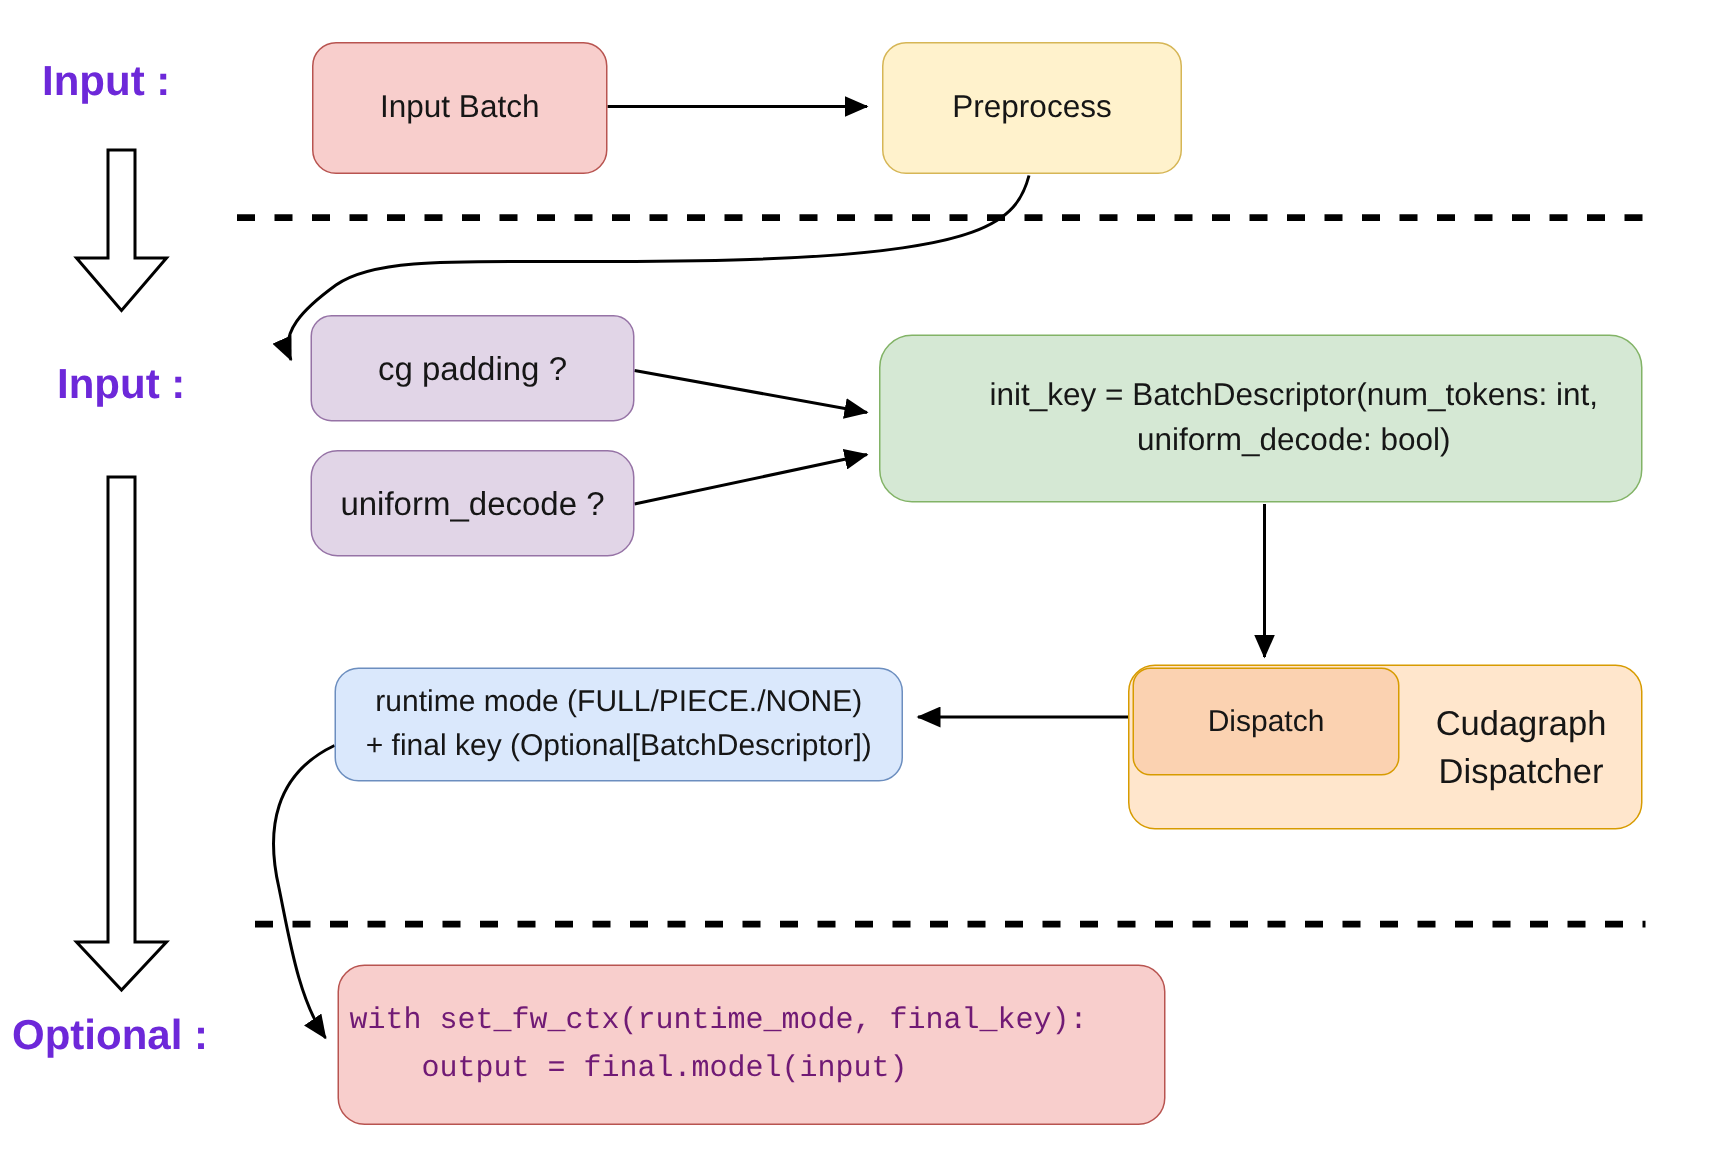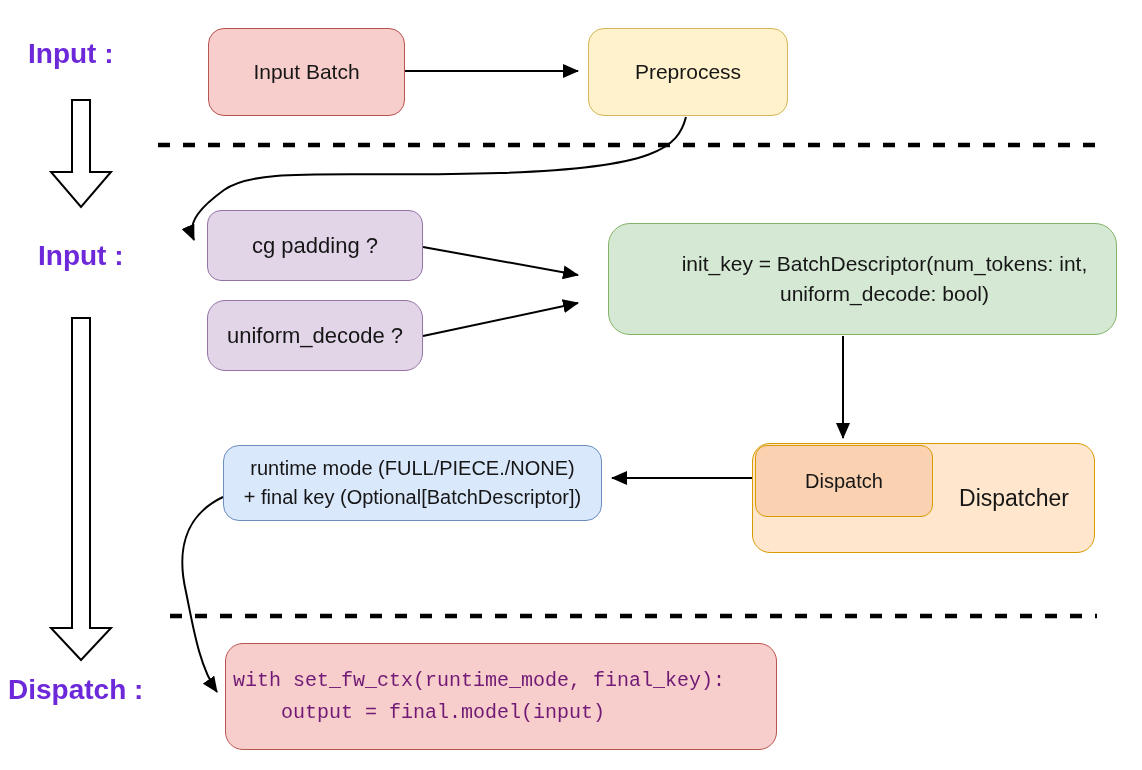--- a/index.html
+++ b/index.html
@@ -29,21 +29,21 @@
   .fill-purple{background:#E1D5E7;border:1.5px solid #9673A6;}
   .fill-green{background:#D5E8D4;border:1.5px solid #82B366;}
   .fill-orange-light{background:#FFE6CC;border:1.5px solid #D79B00;}
   .fill-orange-dark{background:#FBD2B1;border:1.5px solid #D79B00;}
   .fill-blue{background:#DAE8FC;border:1.5px solid #6C8EBF;}
 
   #node-input-batch{left:208px;top:28px;width:197px;height:88px;border-radius:16px;font-size:21px;}
   #node-preprocess{left:588px;top:28px;width:200px;height:88px;border-radius:16px;font-size:21px;text-align:right;}
   #node-cg-padding{left:207px;top:210px;width:216px;height:71px;border-radius:14px;font-size:22px;}
   #node-uniform-decode{left:207px;top:300px;width:216px;height:71px;border-radius:18px;font-size:22px;}
-  #node-init-key{left:608px;top:223px;width:509px;height:112px;border-radius:22px;font-size:21px;padding-left:44px;}
+  #node-init-key{left:586px;top:223px;width:509px;height:112px;border-radius:22px;font-size:21px;padding-left:44px;}
   #node-cudagraph{left:752px;top:443px;width:343px;height:110px;border-radius:18px;}
   #node-dispatch{left:755px;top:445px;width:178px;height:72px;border-radius:12px;font-size:20px;}
   #cudagraph-label{
     position:absolute;left:933px;top:443px;width:162px;height:110px;
     display:flex;flex-direction:column;align-items:center;justify-content:center;
     font-size:23px;line-height:1.4;text-align:center;
   }
   #node-runtime-result{left:223px;top:445px;width:379px;height:76px;border-radius:16px;font-size:20px;}
   #node-execute-code{
     left:225px;top:643px;width:552px;height:107px;border-radius:18px;
@@ -78,21 +78,21 @@
     <path d="M 686 117 C 678 148 655 168 500 173 C 340 178 258 166 224 190 C 202 206 186 222 194 240" fill="none" stroke="#000" stroke-width="2" marker-end="url(#arrow)"></path>
     <path d="M 423 247 L 578 275" fill="none" stroke="#000" stroke-width="2" marker-end="url(#arrow)"></path>
     <path d="M 423 336 L 578 303" fill="none" stroke="#000" stroke-width="2" marker-end="url(#arrow)"></path>
     <path d="M 843 336 L 843 438" fill="none" stroke="#000" stroke-width="2" marker-end="url(#arrow)"></path>
     <path d="M 752 478 L 612 478" fill="none" stroke="#000" stroke-width="2" marker-end="url(#arrow)"></path>
     <path d="M 223 497 C 183 516 177 553 186 592 C 193 626 199 666 217 692" fill="none" stroke="#000" stroke-width="2" marker-end="url(#arrow)"></path>
   </svg>
 
   <div class="stage-label" style="left:28px;top:38px;">Input :</div>
   <div class="stage-label" style="left:38px;top:240px;">Input :</div>
-  <div class="stage-label" style="left:8px;top:674px;">Dispatch :</div>
+  <div class="stage-label" style="left:8px;top:674px;">Optional :</div>
 
   <div id="node-input-batch" class="node fill-red">
     <span>Input Batch</span>
   </div>
 
   <div id="node-preprocess" class="node fill-yellow">
     <span>Preprocess</span>
   </div>
 
   <div id="node-cg-padding" class="node fill-purple">
@@ -106,20 +106,21 @@
   <div id="node-init-key" class="node fill-green">
     <span>init_key = BatchDescriptor(num_tokens: int,</span>
     <span>uniform_decode: bool)</span>
   </div>
 
   <div id="node-cudagraph" class="node fill-orange-light"></div>
   <div id="node-dispatch" class="node fill-orange-dark">
     <span>Dispatch</span>
   </div>
   <div id="cudagraph-label">
+    <span>Cudagraph</span>
     <span>Dispatcher</span>
   </div>
 
   <div id="node-runtime-result" class="node fill-blue">
     <span>runtime mode (FULL/PIECE./NONE)</span>
     <span>+ final key (Optional[BatchDescriptor])</span>
   </div>
 
   <div id="node-execute-code" class="node fill-red">
     <span class="code-line">with set_fw_ctx(runtime_mode, final_key):</span>

